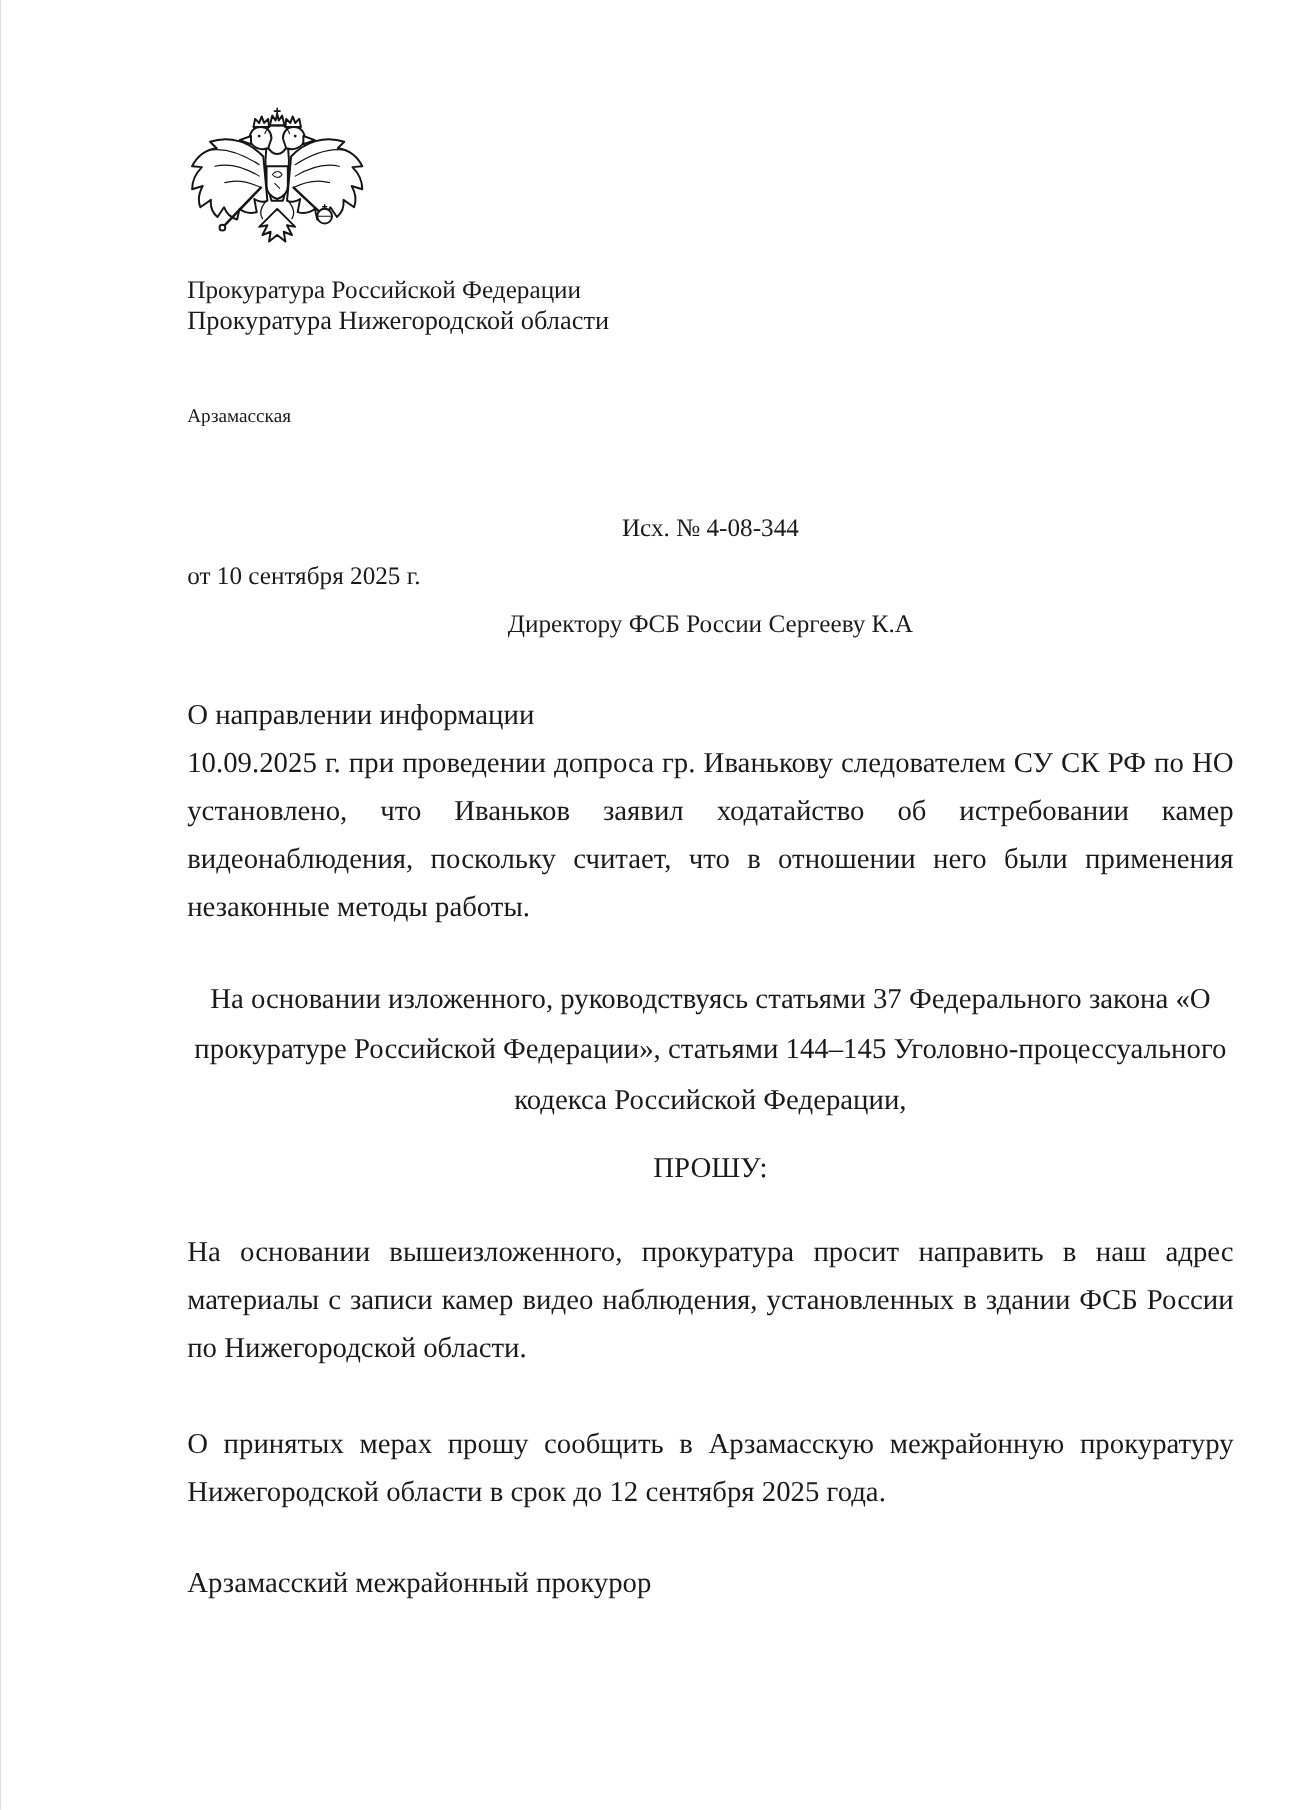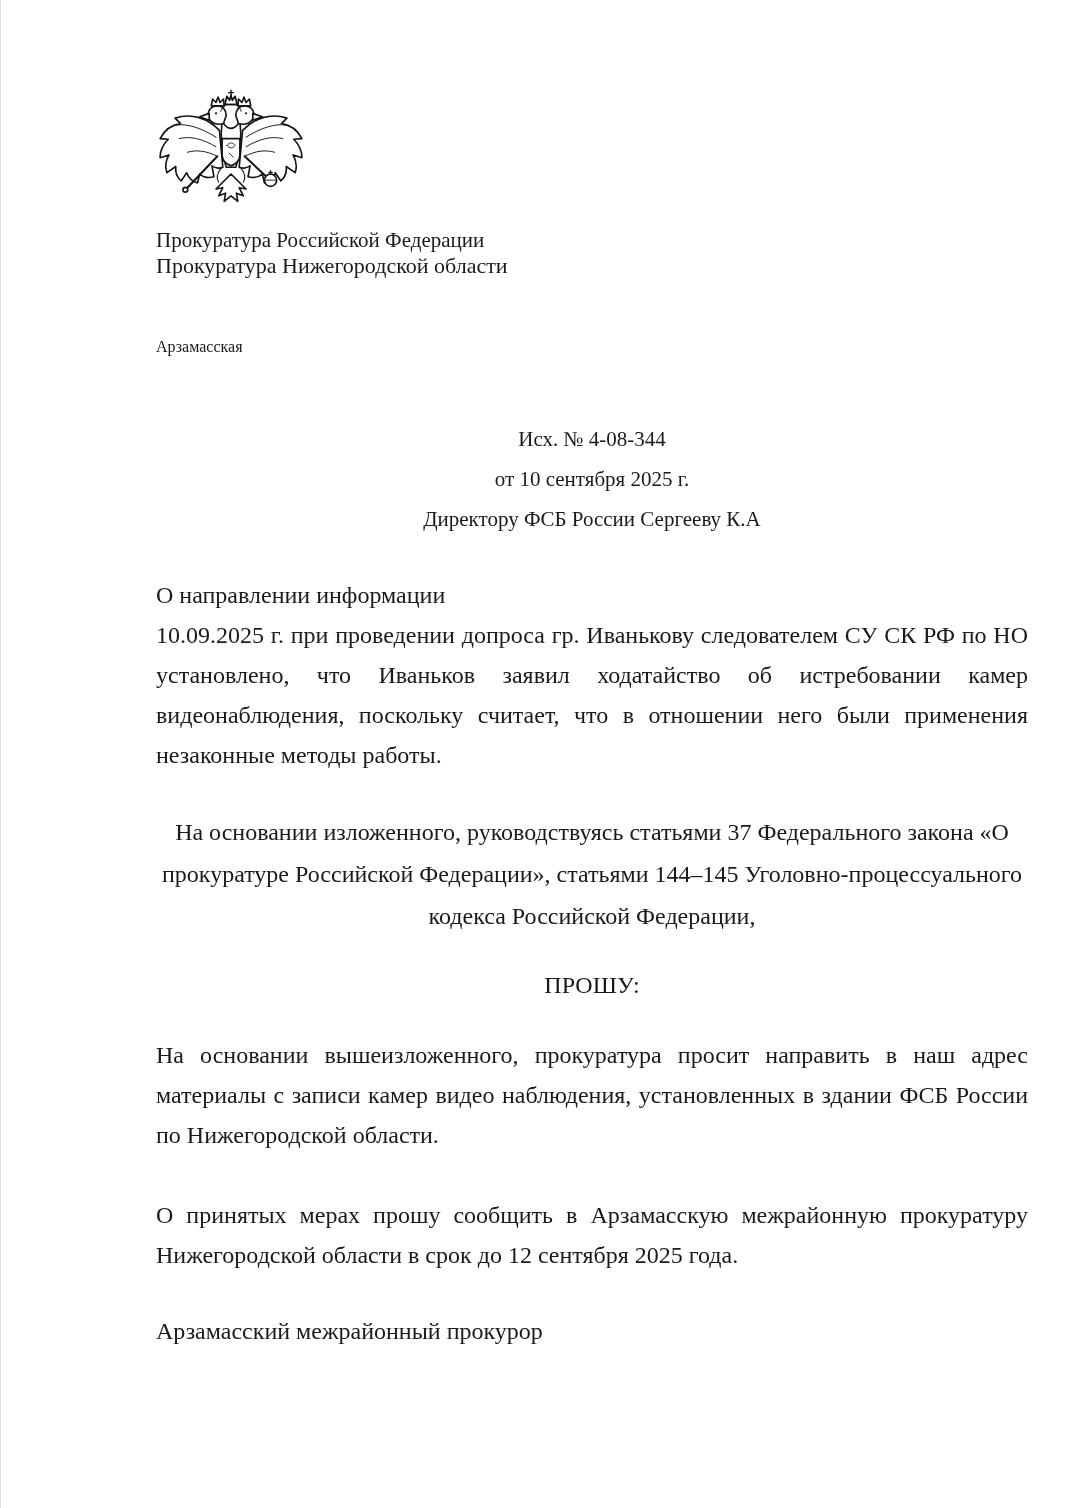--- a/index.html
+++ b/index.html
@@ -39,40 +39,40 @@
     font-size: 16px;
     line-height: 40px;
     margin-top: 48px;
   }
   .meta {
     margin-top: 52px;
     font-size: 21px;
     line-height: 40px;
   }
   .meta .outgoing { text-align: center; }
-  .meta .date { text-align: center; }
+  .meta .date { text-align: left; }
   .meta .addressee { text-align: center; }
   .body-text {
     font-size: 24px;
     line-height: 40px;
   }
   .subject { margin-top: 36px; }
   p { margin: 0; }
   .just {
     text-align: justify;
     text-align-last: left;
   }
   .centered {
     text-align: center;
     margin-top: 36px;
     line-height: 42px;
   }
   .request {
     text-align: center;
-    margin-top: 28px;
+    margin-top: 16px;
   }
   .p3 { margin-top: 30px; }
   .p4 { margin-top: 40px; }
   .signature { margin-top: 36px; }
 </style>
 </head>
 <body>
 
 <div class="page">
 

